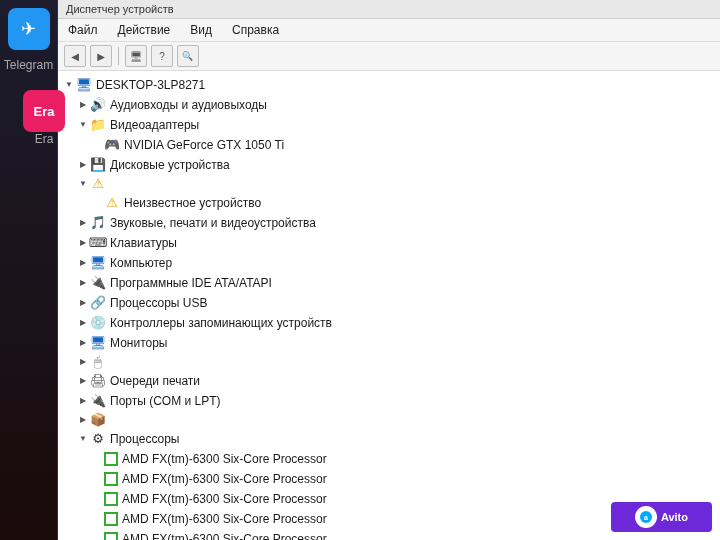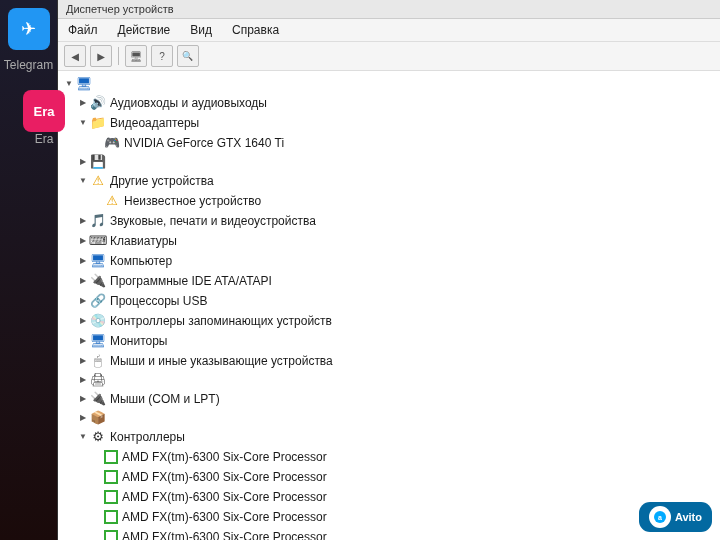--- a/index.html
+++ b/index.html
@@ -178,26 +178,26 @@
     
     .indent-0 { padding-left: 4px; }
     .indent-1 { padding-left: 18px; }
     .indent-2 { padding-left: 32px; }
 
     
     .avito-badge {
       position: absolute;
       bottom: 8px;
       right: 8px;
-      background: #0369a1;
+      background: #6d28d9;
       color: white;
       font-size: 11px;
       font-weight: bold;
-      padding: 4px 10px;
-      border-radius: 11px;
+      padding: 4px 24px;
+      border-radius: 4px;
       display: flex;
       align-items: center;
       gap: 4px;
     }
 
     .avito-logo {
       width: 22px;
       height: 22px;
       background: white;
       border-radius: 50%;
@@ -276,49 +276,50 @@
     <button class="toolbar-btn">🖥</button>
     <button class="toolbar-btn">?</button>
     <button class="toolbar-btn" style="font-size:9px;">🔍</button>
   </div>
 
   <div class="device-tree">
 
     <div class="tree-item indent-0">
       <span class="expand-icon">▼</span>
       <span class="item-icon computer-icon">🖥</span>
+      <span class="item-label">DESKTOP-3LP8271</span>
     </div>
 
     <div class="tree-item indent-1">
       <span class="expand-icon">▶</span>
       <span class="item-icon audio-icon">🔊</span>
       <span class="item-label">Аудиовходы и аудиовыходы</span>
     </div>
 
     <div class="tree-item indent-1">
       <span class="expand-icon">▼</span>
       <span class="item-icon folder-icon">📁</span>
       <span class="item-label">Видеоадаптеры</span>
     </div>
 
     <div class="tree-item indent-2">
       <span class="expand-icon"></span>
       <span class="item-icon gpu-icon">🎮</span>
-      <span class="item-label">NVIDIA GeForce GTX 1640 Ti</span>
+      <span class="item-label">NVIDIA GeForce GTX 1050 Ti</span>
     </div>
 
     <div class="tree-item indent-1">
       <span class="expand-icon">▶</span>
       <span class="item-icon storage-icon">💾</span>
+      <span class="item-label">Дисковые устройства</span>
     </div>
 
     <div class="tree-item indent-1">
       <span class="expand-icon">▼</span>
       <span class="item-icon warn-icon">⚠</span>
-      <span class="item-label">Другие устройства</span>
     </div>
 
     <div class="tree-item indent-2">
       <span class="expand-icon"></span>
       <span class="item-icon warn-icon">⚠</span>
       <span class="item-label">Неизвестное устройство</span>
     </div>
 
     <div class="tree-item indent-1">
       <span class="expand-icon">▶</span>
@@ -358,43 +359,43 @@
 
     <div class="tree-item indent-1">
       <span class="expand-icon">▶</span>
       <span class="item-icon monitor-icon">🖥</span>
       <span class="item-label">Мониторы</span>
     </div>
 
     <div class="tree-item indent-1">
       <span class="expand-icon">▶</span>
       <span class="item-icon mouse-icon">🖱</span>
-      <span class="item-label">Мыши и иные указывающие устройства</span>
     </div>
 
     <div class="tree-item indent-1">
       <span class="expand-icon">▶</span>
       <span class="item-icon printer-icon">🖨</span>
+      <span class="item-label">Очереди печати</span>
     </div>
 
     <div class="tree-item indent-1">
       <span class="expand-icon">▶</span>
       <span class="item-icon port-icon">🔌</span>
-      <span class="item-label">Мыши (COM и LPT)</span>
+      <span class="item-label">Порты (COM и LPT)</span>
     </div>
 
     <div class="tree-item indent-1">
       <span class="expand-icon">▶</span>
       <span class="item-icon software-icon">📦</span>
     </div>
 
     <div class="tree-item indent-1">
       <span class="expand-icon">▼</span>
       <span class="item-icon cpu-icon">⚙</span>
-      <span class="item-label">Контроллеры</span>
+      <span class="item-label">Процессоры</span>
     </div>
 
     <div class="tree-item indent-2">
       <span class="expand-icon"></span>
       <span class="square-icon"></span>
       <span class="item-label">AMD FX(tm)-6300 Six-Core Processor</span>
     </div>
 
     <div class="tree-item indent-2">
       <span class="expand-icon"></span>

